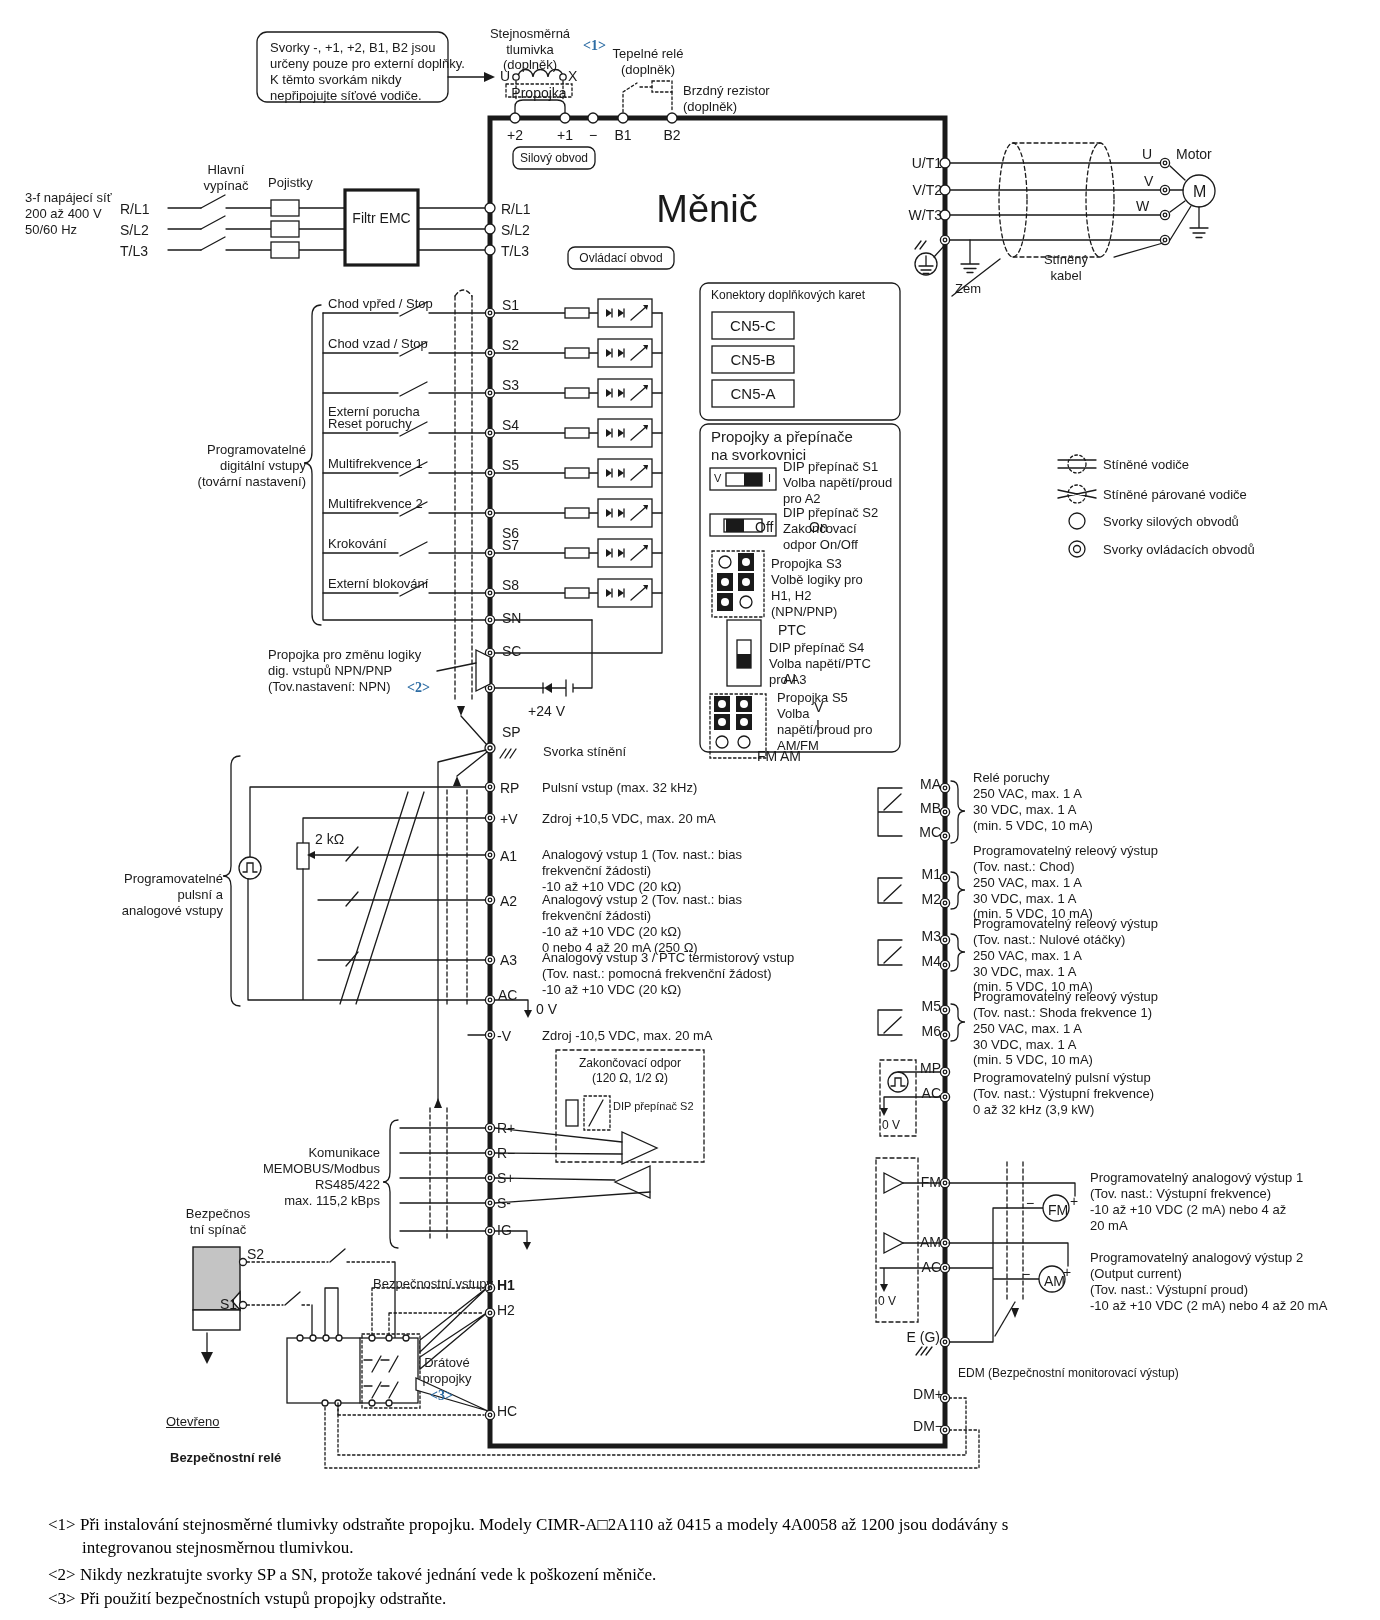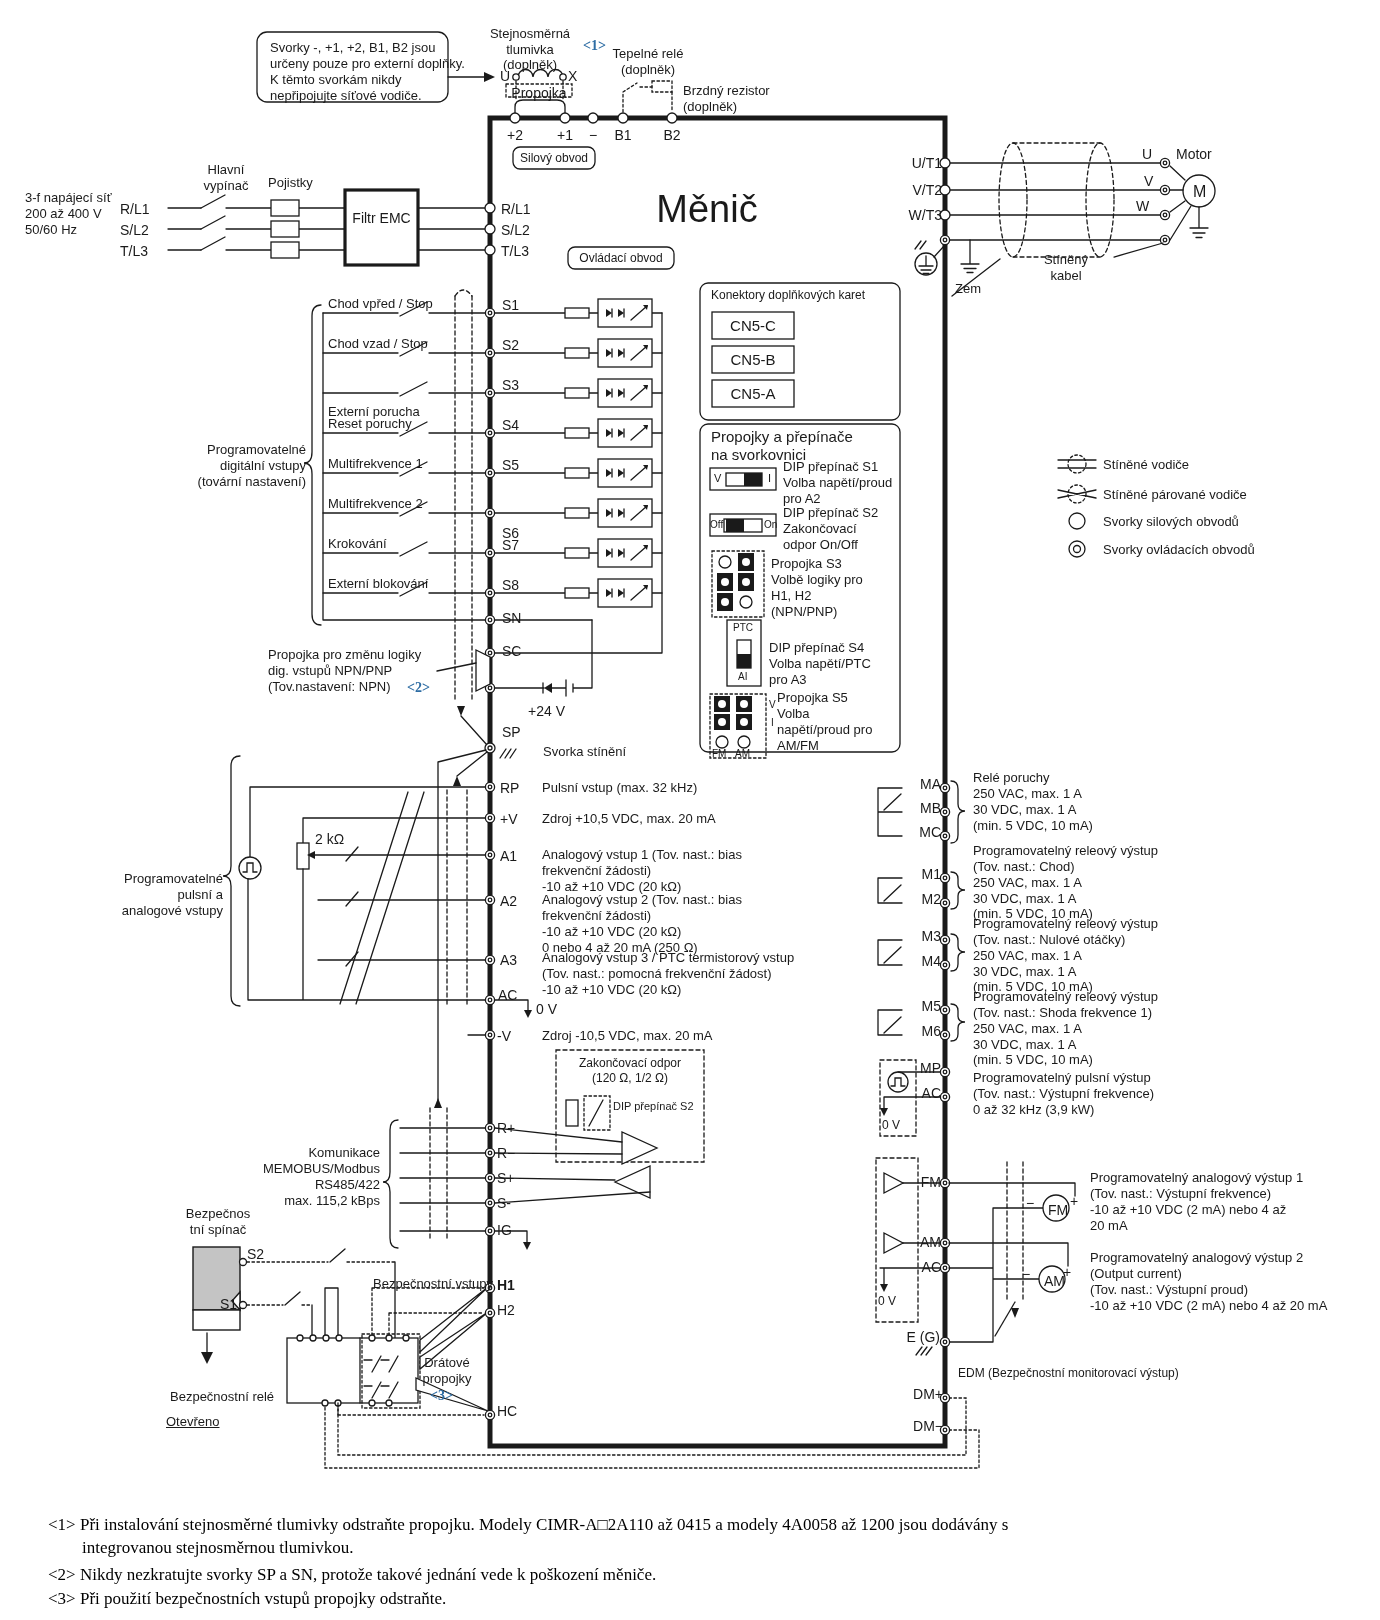--- a/index.html
+++ b/index.html
@@ -10,21 +10,21 @@
   .blk{fill:#1a1a1a;stroke:none;}
   .gry{fill:#c4c4c4;stroke:#1a1a1a;stroke-width:1.4;}
   .wht{fill:#fff;stroke:#1a1a1a;stroke-width:1.4;}
   .d{stroke-dasharray:4 3;}
   .d2{stroke-dasharray:2.5 2.5;}
   .th{stroke-width:5;}
   .t2{stroke-width:3.2;}
   .t{position:absolute;font:13px/1.22 "Liberation Sans","DejaVu Sans",sans-serif;color:#1a1a1a;white-space:pre-line;}
   .c{text-align:center;}
   .r{text-align:right;}
-  .s9{font-size:10px;}.s10{font-size:14px;}.s11{font-size:11px;}.s12{font-size:12px;}
+  .s9{font-size:14px;margin-left:45px;}.s10{font-size:14px;}.s11{font-size:11px;}.s12{font-size:12px;}
   .s14{font-size:14px;}.s15{font-size:15px;}.s16{font-size:16px;font-weight:bold;}
   .big{font-size:38px;}
   .blue{color:#2e6da4;font-weight:bold;font-size:14px;white-space:nowrap;}
   .ser{position:absolute;font:17px/1.35 "Liberation Serif","DejaVu Serif",serif;color:#000;white-space:pre-wrap;}
 </style>
 </head>
 <body>
 
 <div id="stage">
 
@@ -664,21 +664,21 @@
 <div class="t s14" style="left:497px;top:1222px;">IG</div>
 <div class="t c s12" style="left:560px;top:1056px;width:140px;">Zakončovací odpor
 (120 Ω, 1/2 Ω)</div>
 <div class="t s11" style="left:613px;top:1100px;">DIP přepínač S2</div>
 
 <div class="t c" style="left:172px;top:1206px;width:92px;">Bezpečnos
 tní spínač</div>
 <div class="t s14" style="left:247px;top:1246px;">S2</div>
 <div class="t s14" style="left:220px;top:1296px;">S1</div>
 <div class="t" style="left:166px;top:1414px;text-decoration:underline;">Otevřeno</div>
-<div class="t" style="left:170px;top:1389px;">Bezpečnostní relé</div>
+<div class="t" style="left:170px;top:1450px;font-weight:bold;">Bezpečnostní relé</div>
 <div class="t r" style="left:368px;top:1276px;width:125px;">Bezpečnostní vstupy</div>
 <div class="t c" style="left:418px;top:1355px;width:58px;">Drátové
 propojky</div>
 <div class="blue" style="position:absolute;left:430px;top:1388px;">&lt;3&gt;</div>
 <div class="t s14" style="left:497px;top:1277px;font-weight:bold;">H1</div>
 <div class="t s14" style="left:497px;top:1302px;">H2</div>
 <div class="t s14" style="left:497px;top:1403px;">HC</div>
 
 <div class="ser" style="left:48px;top:1514px;width:1300px;">&lt;1&gt; Při instalování stejnosměrné tlumivky odstraňte propojku. Modely CIMR-A□2A110 až 0415 a modely 4A0058 až 1200 jsou dodávány s
         integrovanou stejnosměrnou tlumivkou.</div>

